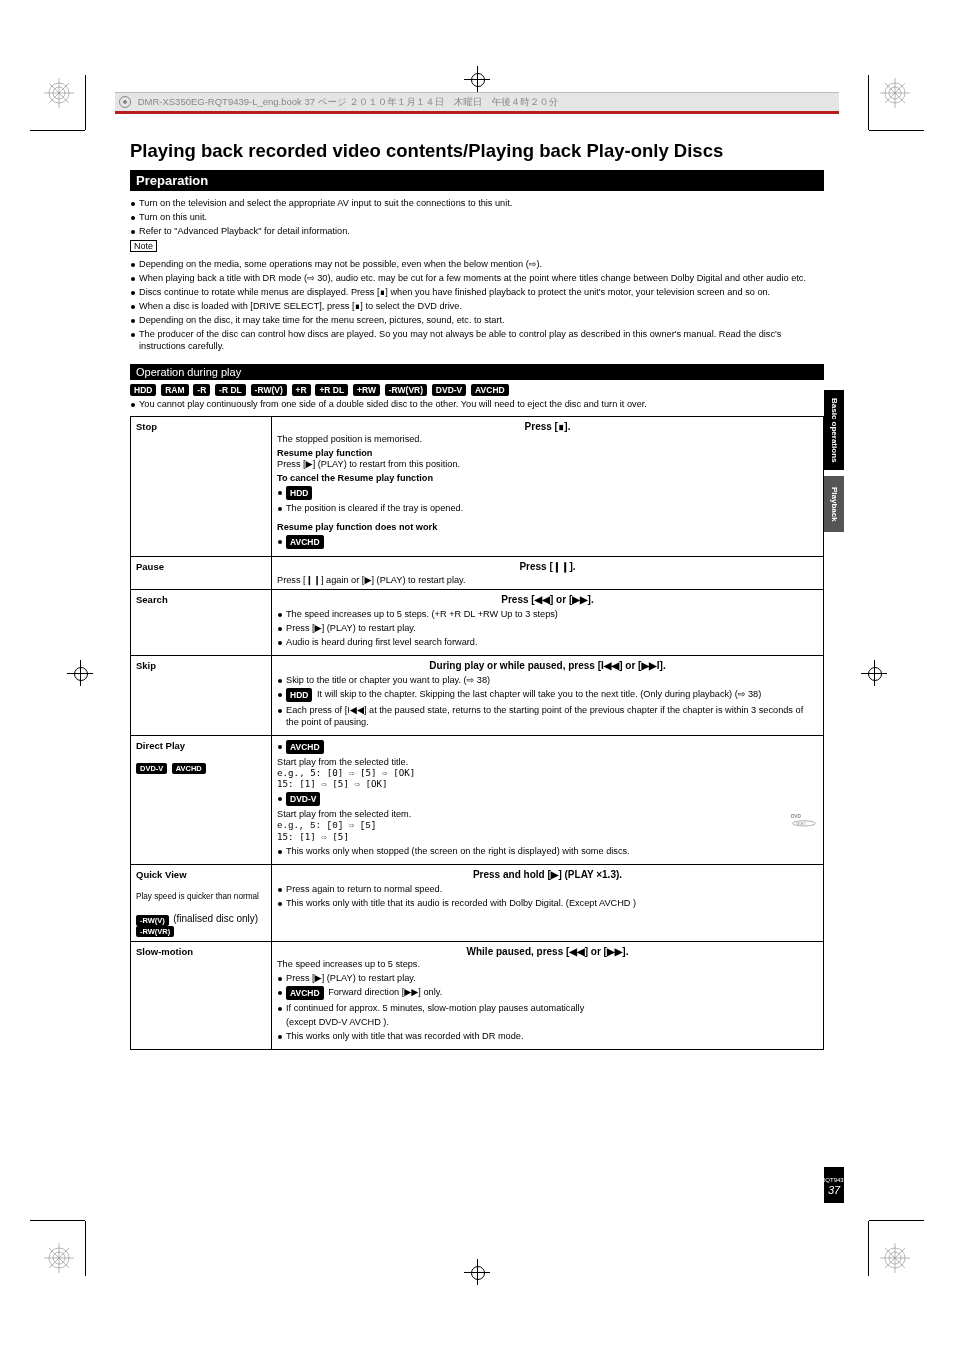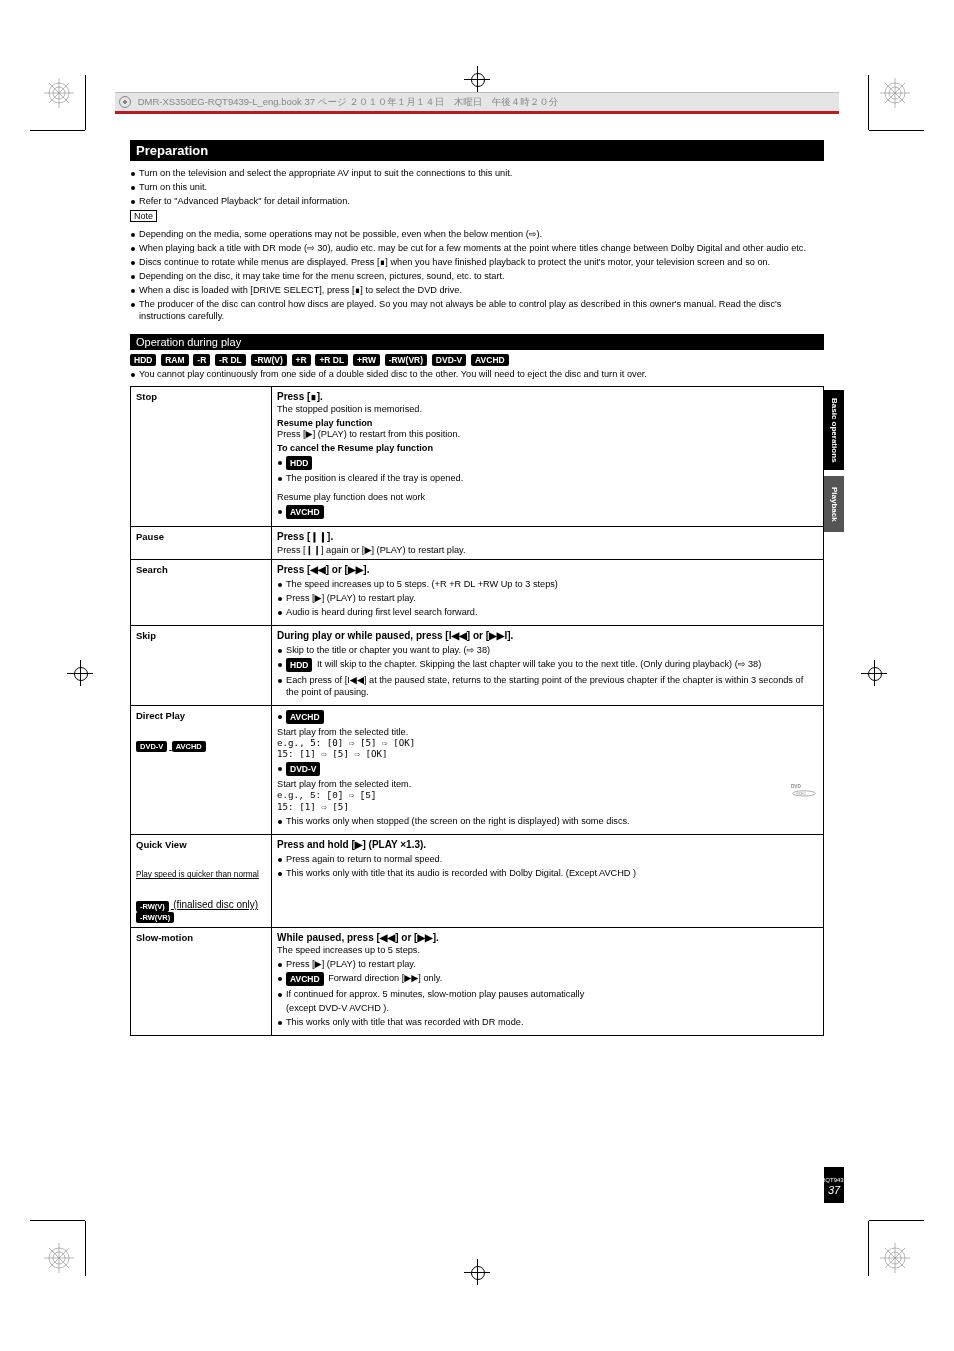--- a/index.html
+++ b/index.html
@@ -38,22 +38,22 @@
   ul.ul>li::before{content:"";position:absolute;left:1px;top:5px;width:4px;height:4px;background:#000;border-radius:50%;}
   ul.ul.small>li{font-size:9.2px;line-height:12px;}
 
   .disc-tag{display:inline-block;background:#000;color:#fff;font-size:8.5px;font-weight:bold;padding:1px 4px;border-radius:2px;margin-right:2px;vertical-align:middle;}
   .disc-tag.inline{font-size:8.5px;}
 
   
   table.ops{width:100%;border-collapse:collapse;font-size:9.2px;margin-top:6px;}
   table.ops td{border:1px solid #000;padding:4px 5px;vertical-align:top;}
   table.ops td.lcol{width:130px;font-weight:bold;font-size:9.5px;}
-  .rowhead{font-weight:bold;font-size:10px;display:block;margin-bottom:2px;}
-  .extra{font-weight:normal;font-size:8.2px;display:block;margin-top:20px;color:#000;text-decoration:underline;}
+  .rowhead{font-weight:bold;font-size:10px;display:block;margin-bottom:2px;text-align:center;}
+  .extra{font-weight:normal;font-size:8.2px;display:block;margin-top:12px;color:#000;}
   .extra .disc-tag{font-size:7.5px;}
   .dvd-logo{display:inline-block;width:26px;height:14px;vertical-align:middle;}
 
   
   .cross{position:absolute;width:26px;height:26px;}
   .cross .c1{position:absolute;left:0;top:50%;width:100%;height:1px;background:#000;}
   .cross .c2{position:absolute;top:0;left:50%;height:100%;width:1px;background:#000;}
   .cross .ring{position:absolute;left:50%;top:50%;width:12px;height:12px;margin:-6px 0 0 -6px;border:1px solid #000;border-radius:50%;}
 
   
@@ -156,35 +156,36 @@
         <span>Basic operations</span>
       </div>
     <div class="sidetab gray label" style="top:336px;height:56px">
         <span>Playback</span>
       </div>
     <div class="sidetab pgnum" style="bottom:8px">
       <span class="small">RQT9439</span>
       <span style="font-style:italic;font-size:11px">37</span>
     </div>
 
+    <h1 class="h1">Playing back recorded video contents/Playing back Play-only Discs</h1>
 
     <div class="bandTitle">Preparation</div>
     <ul class="ul small">
       <li>Turn on the television and select the appropriate AV input to suit the connections to this unit.</li>
       <li>Turn on this unit.</li>
       <li>Refer to "Advanced Playback" for detail information.</li>
     </ul>
 
     <div class="note-box">Note</div>
     <ul class="ul small">
       <li>Depending on the media, some operations may not be possible, even when the below mention (⇨).</li>
       <li>When playing back a title with DR mode (⇨ 30), audio etc. may be cut for a few moments at the point where titles change between Dolby Digital and other audio etc.</li>
       <li>Discs continue to rotate while menus are displayed. Press [∎] when you have finished playback to protect the unit's motor, your television screen and so on.</li>
+      <li>When a disc is loaded with [DRIVE SELECT], press [∎] to select the DVD drive.</li>
       <li>Depending on the disc, it may take time for the menu screen, pictures, sound, etc. to start.</li>
-      <li>When a disc is loaded with [DRIVE SELECT], press [∎] to select the DVD drive.</li>
       <li>The producer of the disc can control how discs are played. So you may not always be able to control play as described in this owner's manual. Read the disc's instructions carefully.</li>
     </ul>
 
     <div class="bandSub">Operation during play</div>
 
     <div style="margin-bottom:2px;">
       <span class="disc-tag">HDD</span>
       <span class="disc-tag">RAM</span>
       <span class="disc-tag">-R</span>
       <span class="disc-tag">-R DL</span>
@@ -208,21 +209,21 @@
         <td>
           <span class="rowhead">Press [∎].</span>
           <div>The stopped position is memorised.</div>
           <div style="font-weight:bold;margin-top:4px">Resume play function</div>
           <div>Press [▶] (PLAY) to restart from this position.</div>
           <div style="font-weight:bold;margin-top:4px">To cancel the Resume play function</div>
           <ul class="ul small">
             <li><span class="disc-tag inline">HDD</span></li>
             <li>The position is cleared if the tray is opened.</li>
           </ul>
-          <div style="font-weight:normal;margin-top:8px">Resume play function does not work</div>
+          <div style="font-weight:bold;margin-top:8px">Resume play function does not work</div>
           <ul class="ul small">
             <li><span class="disc-tag inline">AVCHD</span></li>
           </ul>
         </td>
       </tr>
 
       <tr>
         <td class="lcol">Pause</td>
         <td>
           <span class="rowhead">Press [❙❙].</span>

